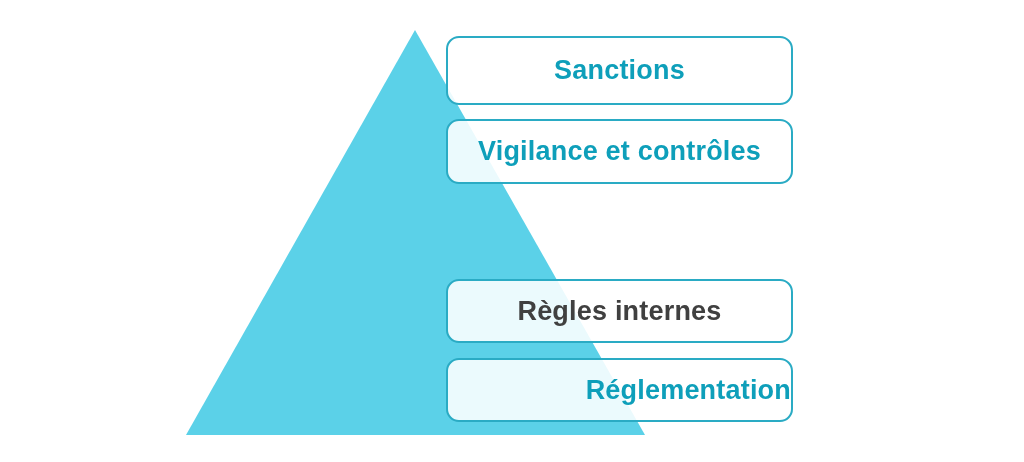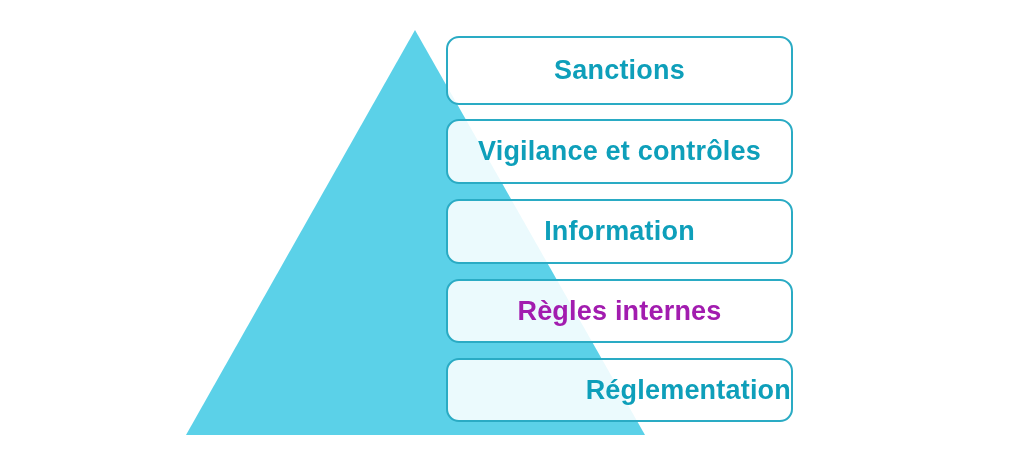--- a/index.html
+++ b/index.html
@@ -70,26 +70,23 @@
   <div id="layer-stack">
 
     <div class="layer-box box-1" style="border-color: rgb(42, 171, 196); background: rgba(255, 255, 255, 0.88);">
       <span class="layer-label" style="color: rgb(14, 159, 186);">Vigilance et contrôles</span>
     </div>
 
     <div class="layer-box box-0" style="border-color: rgb(42, 171, 196); background: rgba(255, 255, 255, 0.88);">
       <span class="layer-label" style="color: rgb(14, 159, 186);">Sanctions</span>
     </div>
 
-    <div class="layer-box box-2" style="border-color: rgb(42, 171, 196); background: rgba(255, 255, 255, 0.88);">
-      <span class="layer-label" style="color: rgb(14, 159, 186);">Information</span>
-    </div>
 
     <div class="layer-box box-3" style="border-color: rgb(42, 171, 196); background: rgba(255, 255, 255, 0.88);">
-      <span class="layer-label" style="color: #a21caf;">Règles internes</span>
+      <span class="layer-label" style="color: #404040;">Règles internes</span>
     </div>
 
     <div class="layer-box box-4" style="border-color: rgb(42, 171, 196); background: rgba(255, 255, 255, 0.88);">
       <span class="layer-label" style="color: rgb(14, 159, 186);">Réglementation</span>
     </div>
 
   </div>
 </div>
 
 </body></html>

